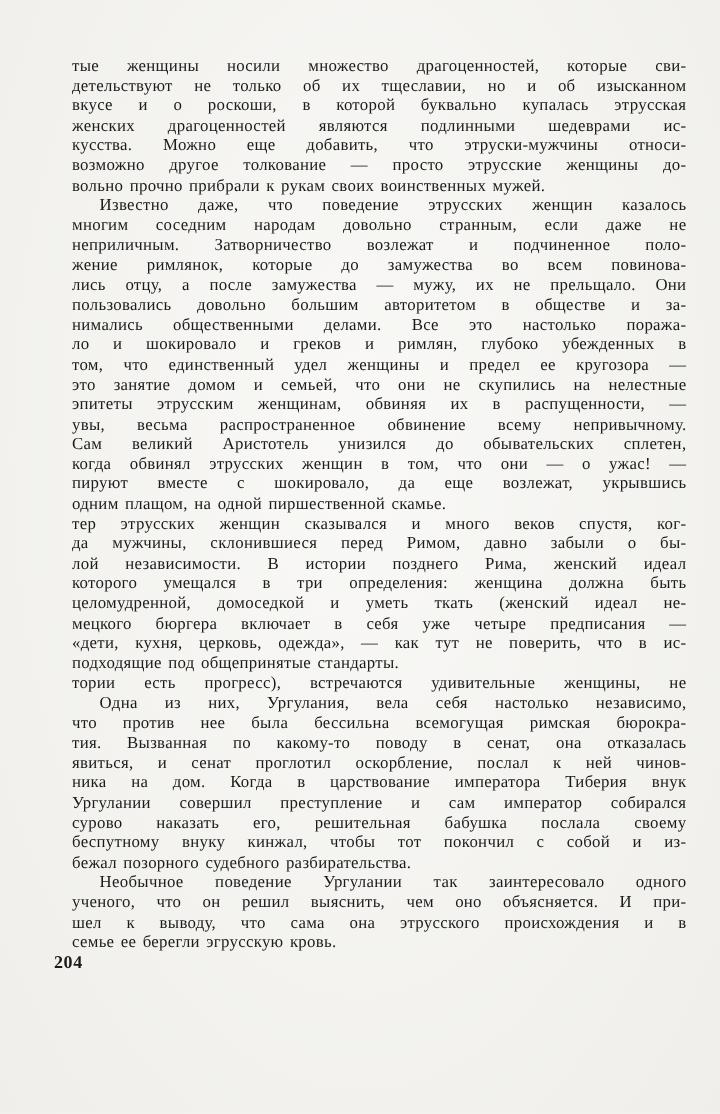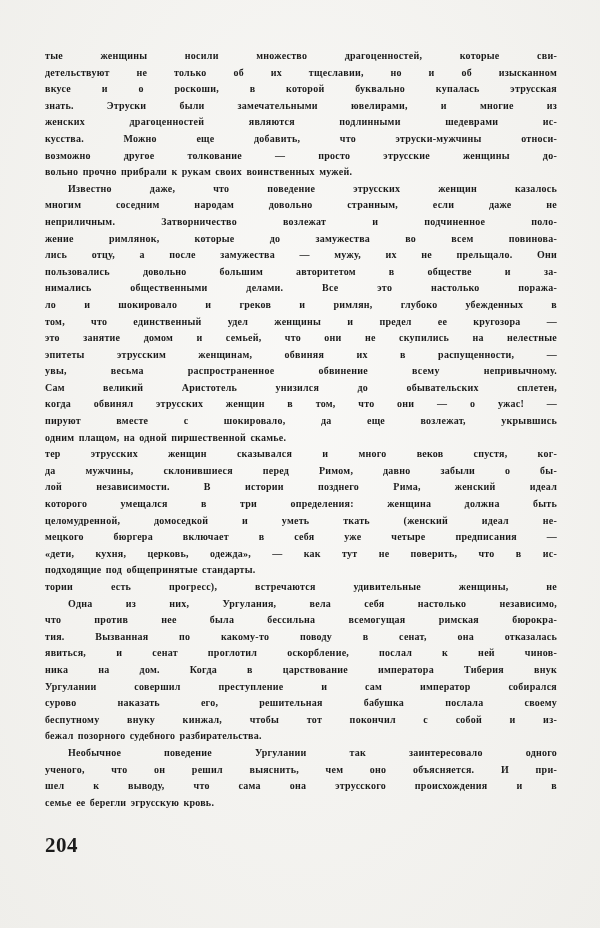--- a/index.html
+++ b/index.html
@@ -25,60 +25,60 @@
   }
   .text-block {
     width: 512px;
     color: #1b1b1b;
   }
   .paragraph {
     margin: 0;
     padding: 0;
   }
   .line {
-    font-size: 10px;
-    font-weight: 700;
+    font-size: 14px;
+    font-weight: 400;
     line-height: 16.6px;
     height: 16.6px;
     letter-spacing: 0.25px;
     word-spacing: 1.6px;
     white-space: nowrap;          
     text-align: justify;
     text-align-last: justify;     
     overflow: visible;
     display: block;
     width: 100%;
+    margin-left: 15px;
   }
   
   .line.last {
     text-align-last: left;
   }
   
   .line.indent {
     box-sizing: border-box;
     padding-left: 23px;
   }
   .page-number {
-    margin-top: 22px;
-    font-size: 21px;
+    margin-top: 0;
+    font-size: 15px;
     font-weight: 700;
     color: #1b1b1b;
     letter-spacing: 0.5px;
   }
 </style>
 </head>
 <body>
 
 <div class="page">
   <div class="text-block">
       <div class="paragraph">
         <div class="line">тые женщины носили множество драгоценностей, которые сви-</div>
         <div class="line">детельствуют не только об их тщеславии, но и об изысканном</div>
         <div class="line">вкусе и о роскоши, в которой буквально купалась этрусская</div>
-        <div class="line">знать. Этруски были замечательными ювелирами, и многие из</div>
         <div class="line">женских драгоценностей являются подлинными шедеврами ис-</div>
         <div class="line">кусства. Можно еще добавить, что этруски-мужчины относи-</div>
         <div class="line">возможно другое толкование — просто этрусские женщины до-</div>
         <div class="line last">вольно прочно прибрали к рукам своих воинственных мужей.</div>
       </div>
       <div class="paragraph">
         <div class="line indent">Известно даже, что поведение этрусских женщин казалось</div>
         <div class="line">многим соседним народам довольно странным, если даже не</div>
         <div class="line">неприличным. Затворничество возлежат и подчиненное поло-</div>
         <div class="line">жение римлянок, которые до замужества во всем повинова-</div>

